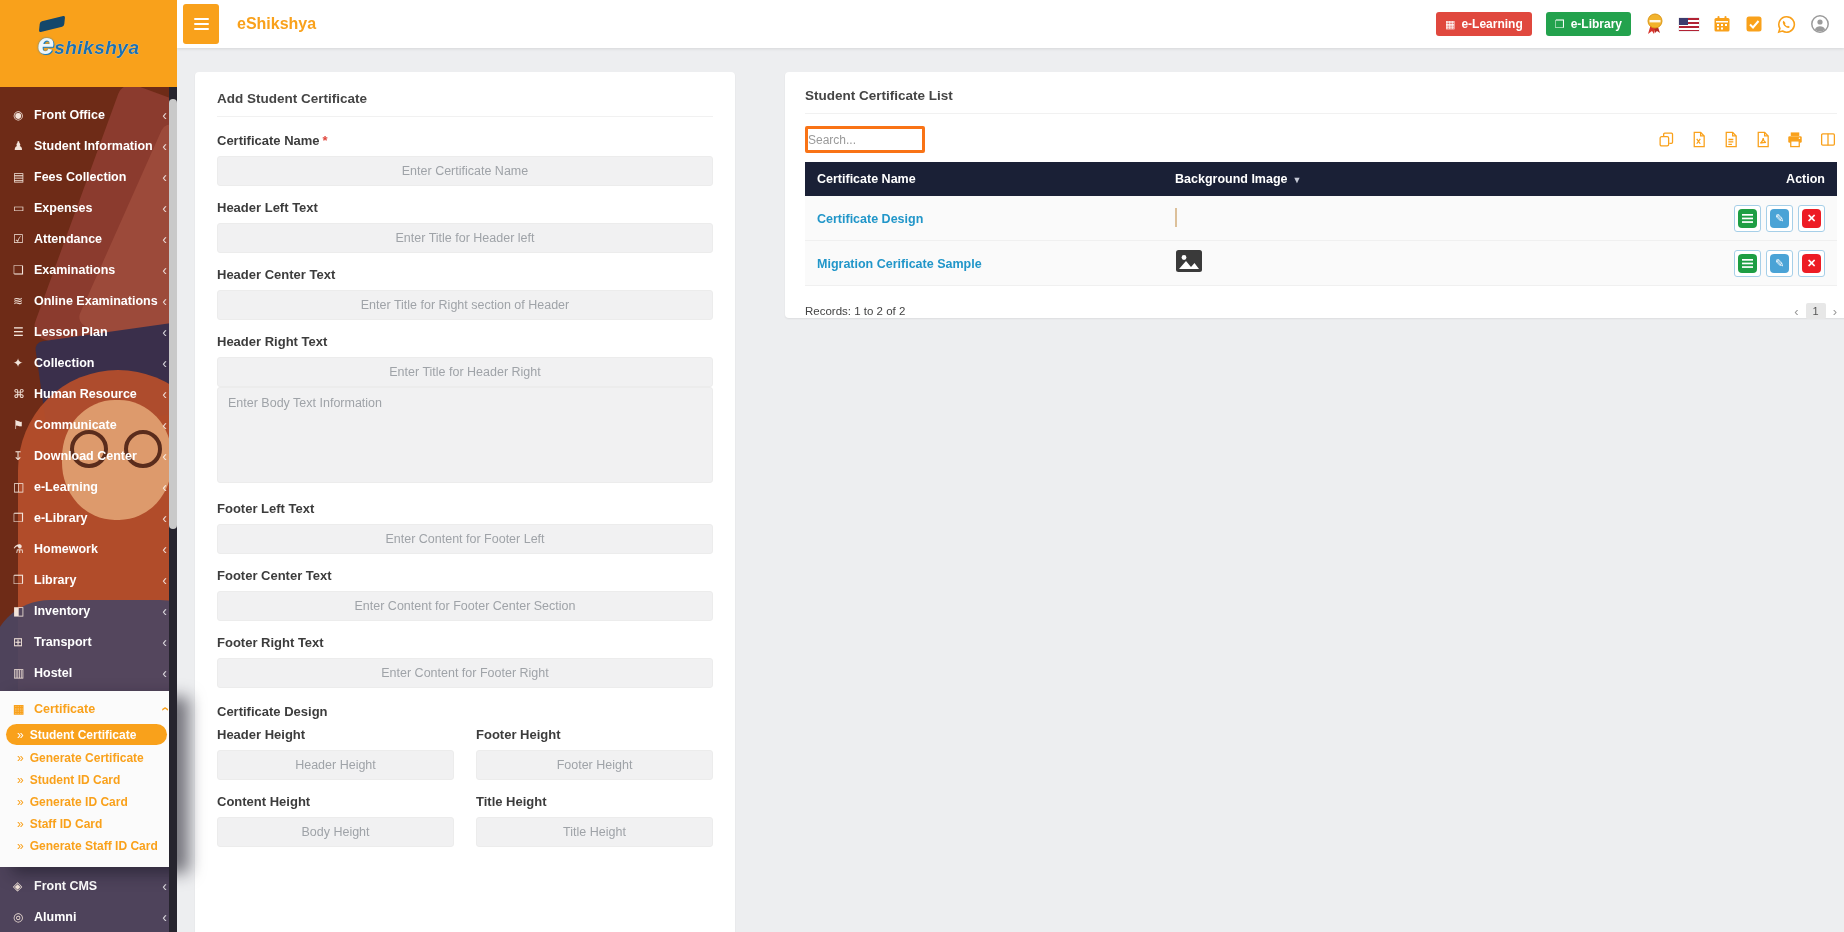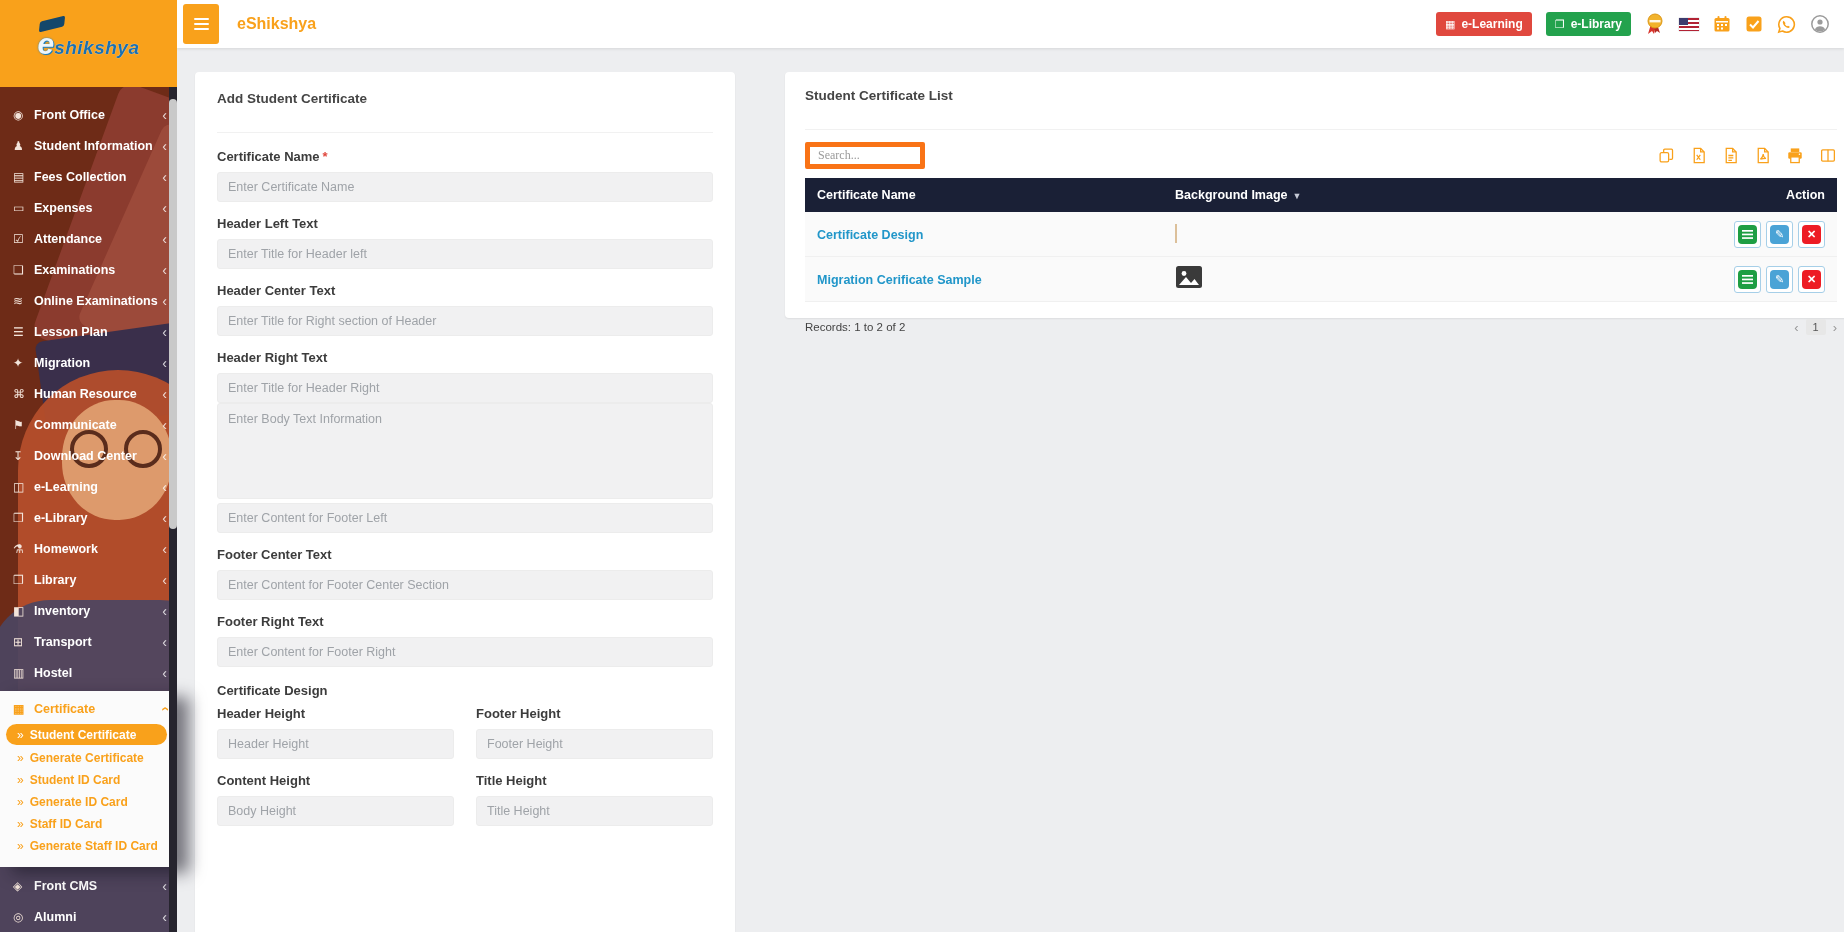--- a/index.html
+++ b/index.html
@@ -54,36 +54,36 @@
   .top-btn { display:flex; align-items:center; gap:6px; color:#fff; font-size:12px; font-weight:bold; padding:5px 9px; border-radius:3px; cursor:pointer; border:none; }
   .top-btn.red { background:#E0483E; }
   .top-btn.green { background:#23A24D; }
   .top-btn .bic { font-size:11px; font-weight:normal; }
   .flag { width:20px; height:13px; position:relative; background:repeating-linear-gradient(#B22234 0 2px, #fff 2px 4px); box-shadow:0 0 1px rgba(0,0,0,.4); cursor:pointer; }
   .flag .canton { position:absolute; left:0; top:0; width:9px; height:7px; background:#3C3B6E; }
   .ticon { cursor:pointer; display:flex; align-items:center; }
 
   
   .panel { position:absolute; background:#fff; border-radius:4px; box-shadow:0 1px 2px rgba(0,0,0,.07); }
-  .panel-title { font-size:13.5px; font-weight:bold; color:#454545; padding-bottom:26px; border-bottom:1px solid #f1f1f1; }
+  .panel-title { font-size:13.5px; font-weight:bold; color:#454545; padding-bottom:10px; border-bottom:1px solid #f1f1f1; }
 
   .panel-form { left:195px; top:72px; width:540px; height:905px; padding:19px 22px; }
   .fg-label { font-size:13px; font-weight:bold; color:#3c3c3c; margin:14px 0 8px; }
   .fg-label .req { color:#e0483e; margin-left:3px; }
-  .txt-in { width:100%; height:30px; background:#f1f1f2; border:1px solid #ececec; border-radius:3px; padding:0 10px; font-size:12.5px; color:#555; font-family:"Liberation Sans",sans-serif; }
+  .txt-in { width:100%; height:30px; background:#f1f1f2; border:1px solid #ececec; border-radius:3px; padding:0 10px; font-size:12.5px; color:#555; font-family:"Liberation Sans",sans-serif;text-align:center; }
   .txt-in::placeholder, textarea.txt-area::placeholder { color:#9fa3a8; }
   textarea.txt-area { width:100%; height:96px; background:#f1f1f2; border:1px solid #ececec; border-radius:3px; padding:8px 10px; font-size:12.5px; color:#555; resize:none; font-family:"Liberation Sans",sans-serif; }
   .tags { margin:8px 0 0; color:#3D7BC8; font-size:12.4px; line-height:1.45; }
   .design-h { font-size:13px; font-weight:bold; color:#3c3c3c; margin:16px 0 0; }
   .grid2 { display:grid; grid-template-columns:1fr 1fr; column-gap:22px; }
 
   
   .panel-list { left:785px; top:72px; width:1072px; height:246px; padding:16px 20px; }
   .list-controls { display:flex; align-items:center; justify-content:space-between; margin-top:12px; }
-  .search-in { width:120px; height:27px; border:5px solid #f97316; border-radius:2px; padding:0 8px; font-size:12px; color:#555; font-family:Liberation Serif, serif; }
+  .search-in { width:120px; height:27px; border:3px solid #f97316; border-radius:2px; padding:0 0; font-size:12px; color:#555; font-family:Liberation Sans, sans-serif; }
   .search-in::placeholder { color:#9a9a9a; }
   .exp-icons { display:flex; align-items:center; gap:15px; }
   .exp-icons svg { cursor:pointer; }
 
   .tbl { margin-top:9px; }
   .tbl-head { display:grid; grid-template-columns:358px 1fr 170px; background:#1A2036; color:#fff; font-size:12.5px; font-weight:bold; height:34px; align-items:center; }
   .tbl-head .cell { padding:0 12px; }
   .tbl-head .caret { color:#c6cad6; font-size:9px; margin-left:5px; }
   .tbl-head .right { text-align:right; }
   .tbl-row { display:grid; grid-template-columns:358px 1fr 170px; height:45px; align-items:center; background:#fafafa; border-bottom:1px solid #f0f0f0; }
@@ -161,21 +161,21 @@
         <span>Online Examinations</span>
         <span class="chev">‹</span>
       </div>
     <div class="nav-item">
         <span class="ic">☰</span>
         <span>Lesson Plan</span>
         <span class="chev">‹</span>
       </div>
     <div class="nav-item">
         <span class="ic">✦</span>
-        <span>Migration</span>
+        <span>Collection</span>
         <span class="chev">‹</span>
       </div>
     <div class="nav-item">
         <span class="ic">⌘</span>
         <span>Human Resource</span>
         <span class="chev">‹</span>
       </div>
     <div class="nav-item">
         <span class="ic">⚑</span>
         <span>Communicate</span>
@@ -351,20 +351,21 @@
 
   <div class="fg-label">Header Center Text</div>
   <input class="txt-in" placeholder="Enter Title for Right section of Header" style="">
 
   <div class="fg-label">Header Right Text</div>
   <input class="txt-in" placeholder="Enter Title for Header Right" style="">
 
   <textarea class="txt-area" placeholder="Enter Body Text Information" style=""></textarea>
 
 
+  <div class="fg-label">Footer Left Text</div>
   <input class="txt-in" placeholder="Enter Content for Footer Left" style="">
 
   <div class="fg-label">Footer Center Text</div>
   <input class="txt-in" placeholder="Enter Content for Footer Center Section" style="">
 
   <div class="fg-label">Footer Right Text</div>
   <input class="txt-in" placeholder="Enter Content for Footer Right" style="">
 
   <div class="design-h">Certificate Design</div>
 

